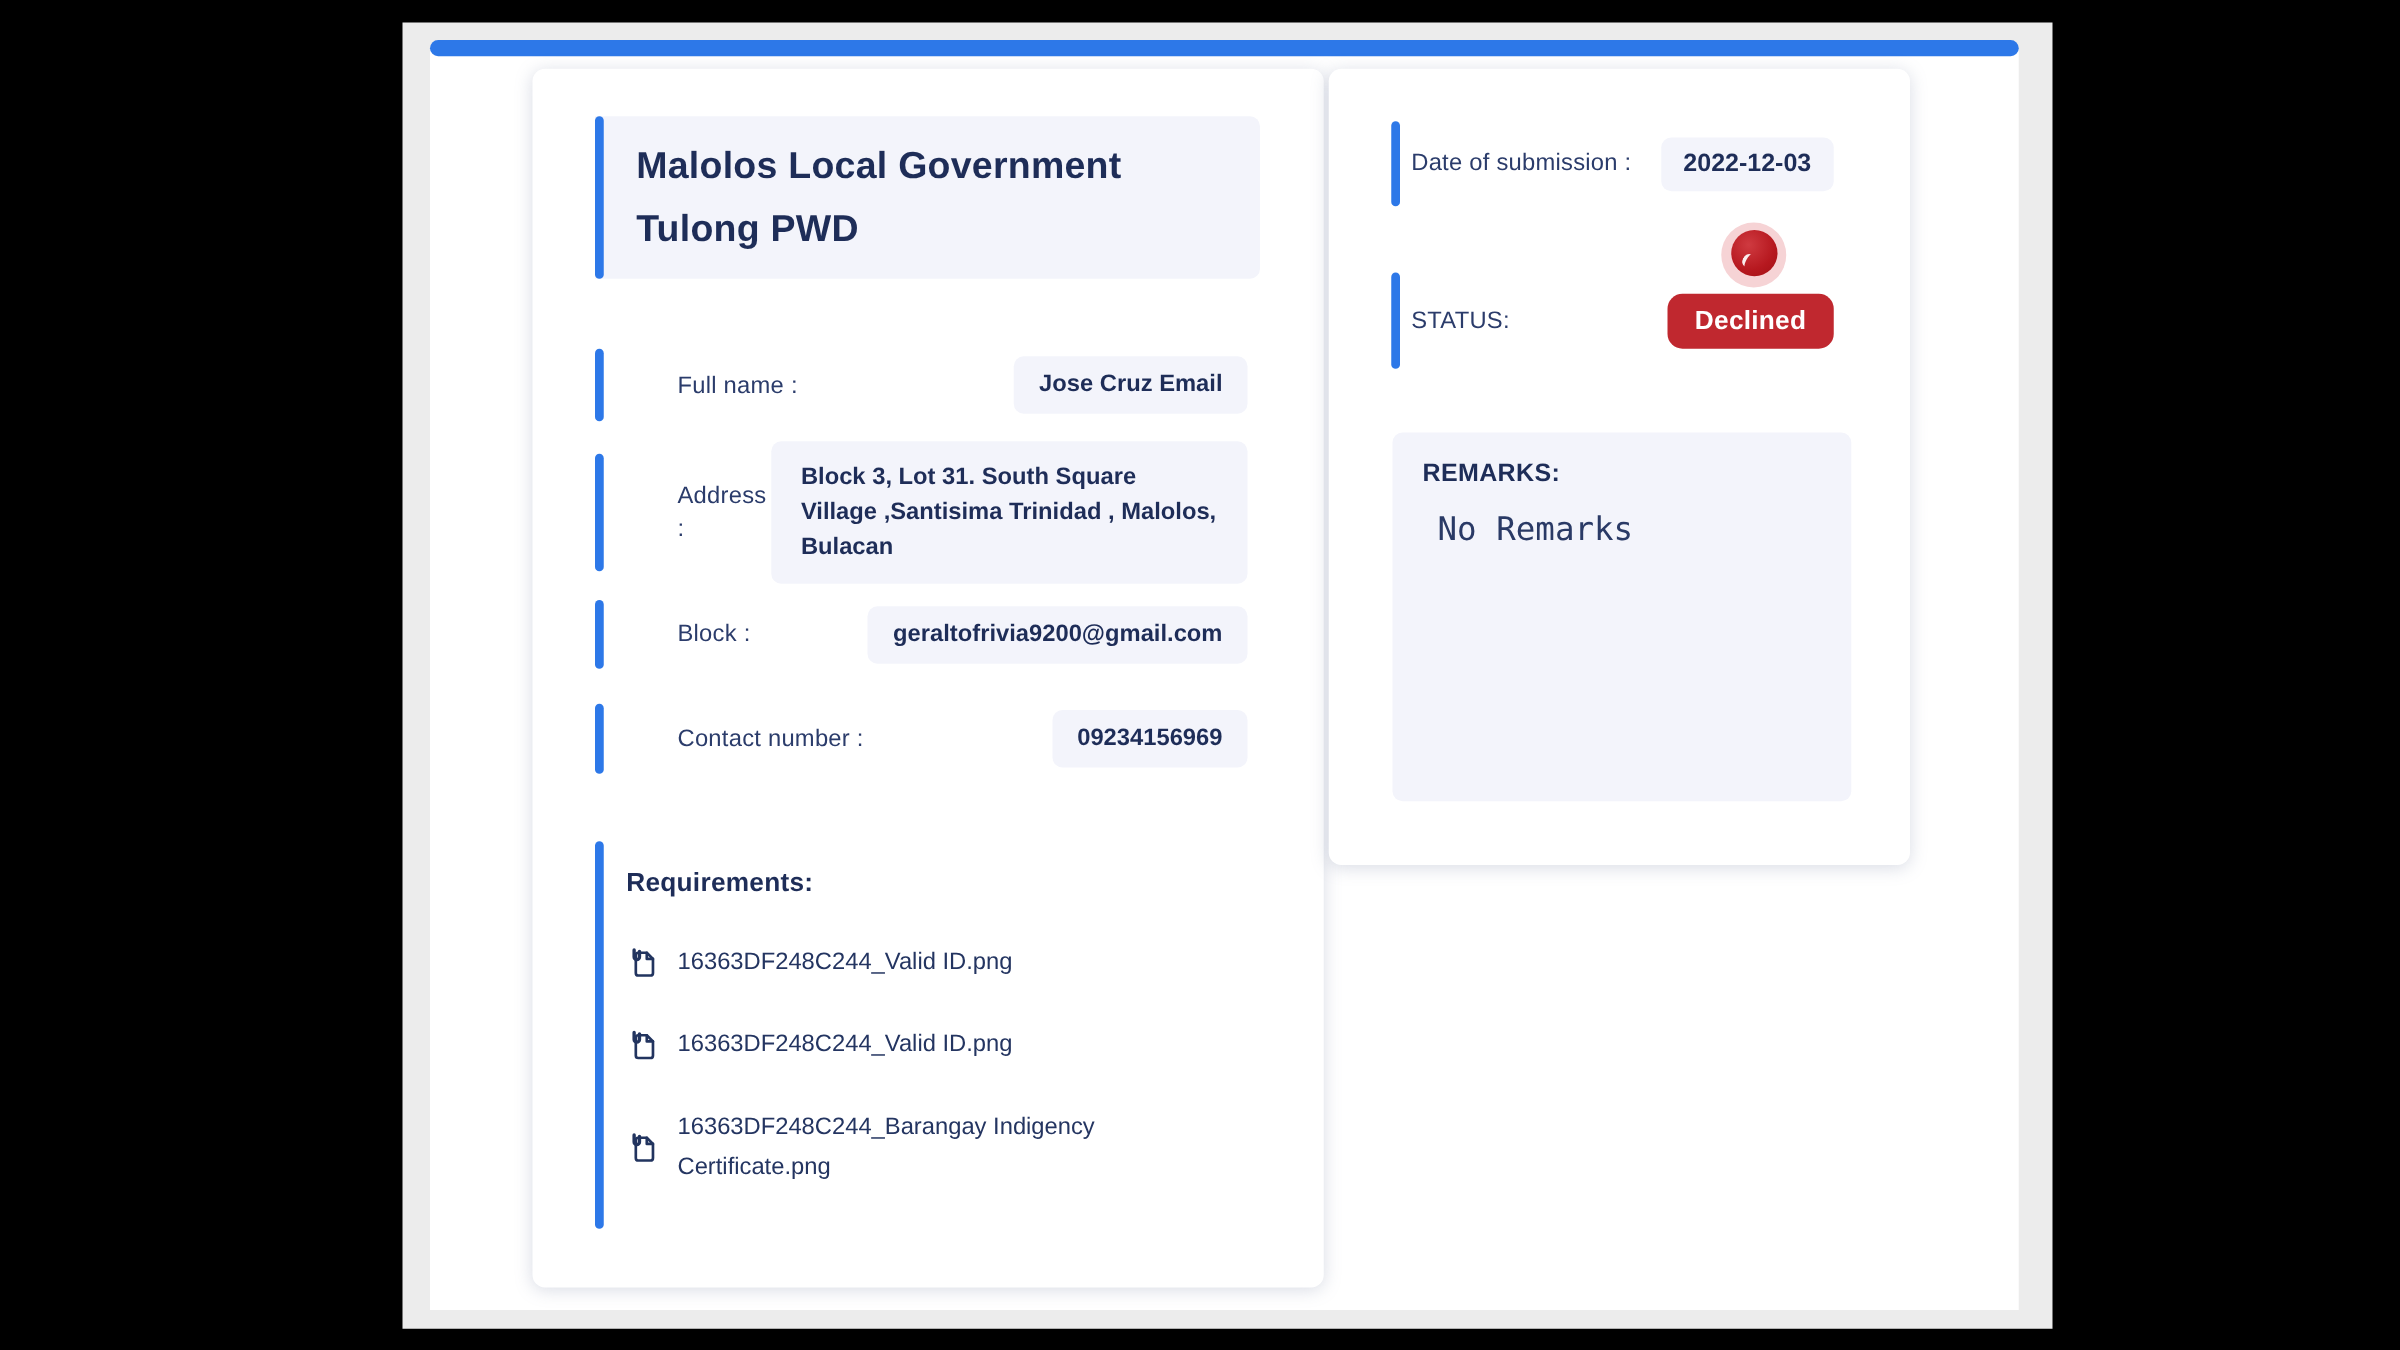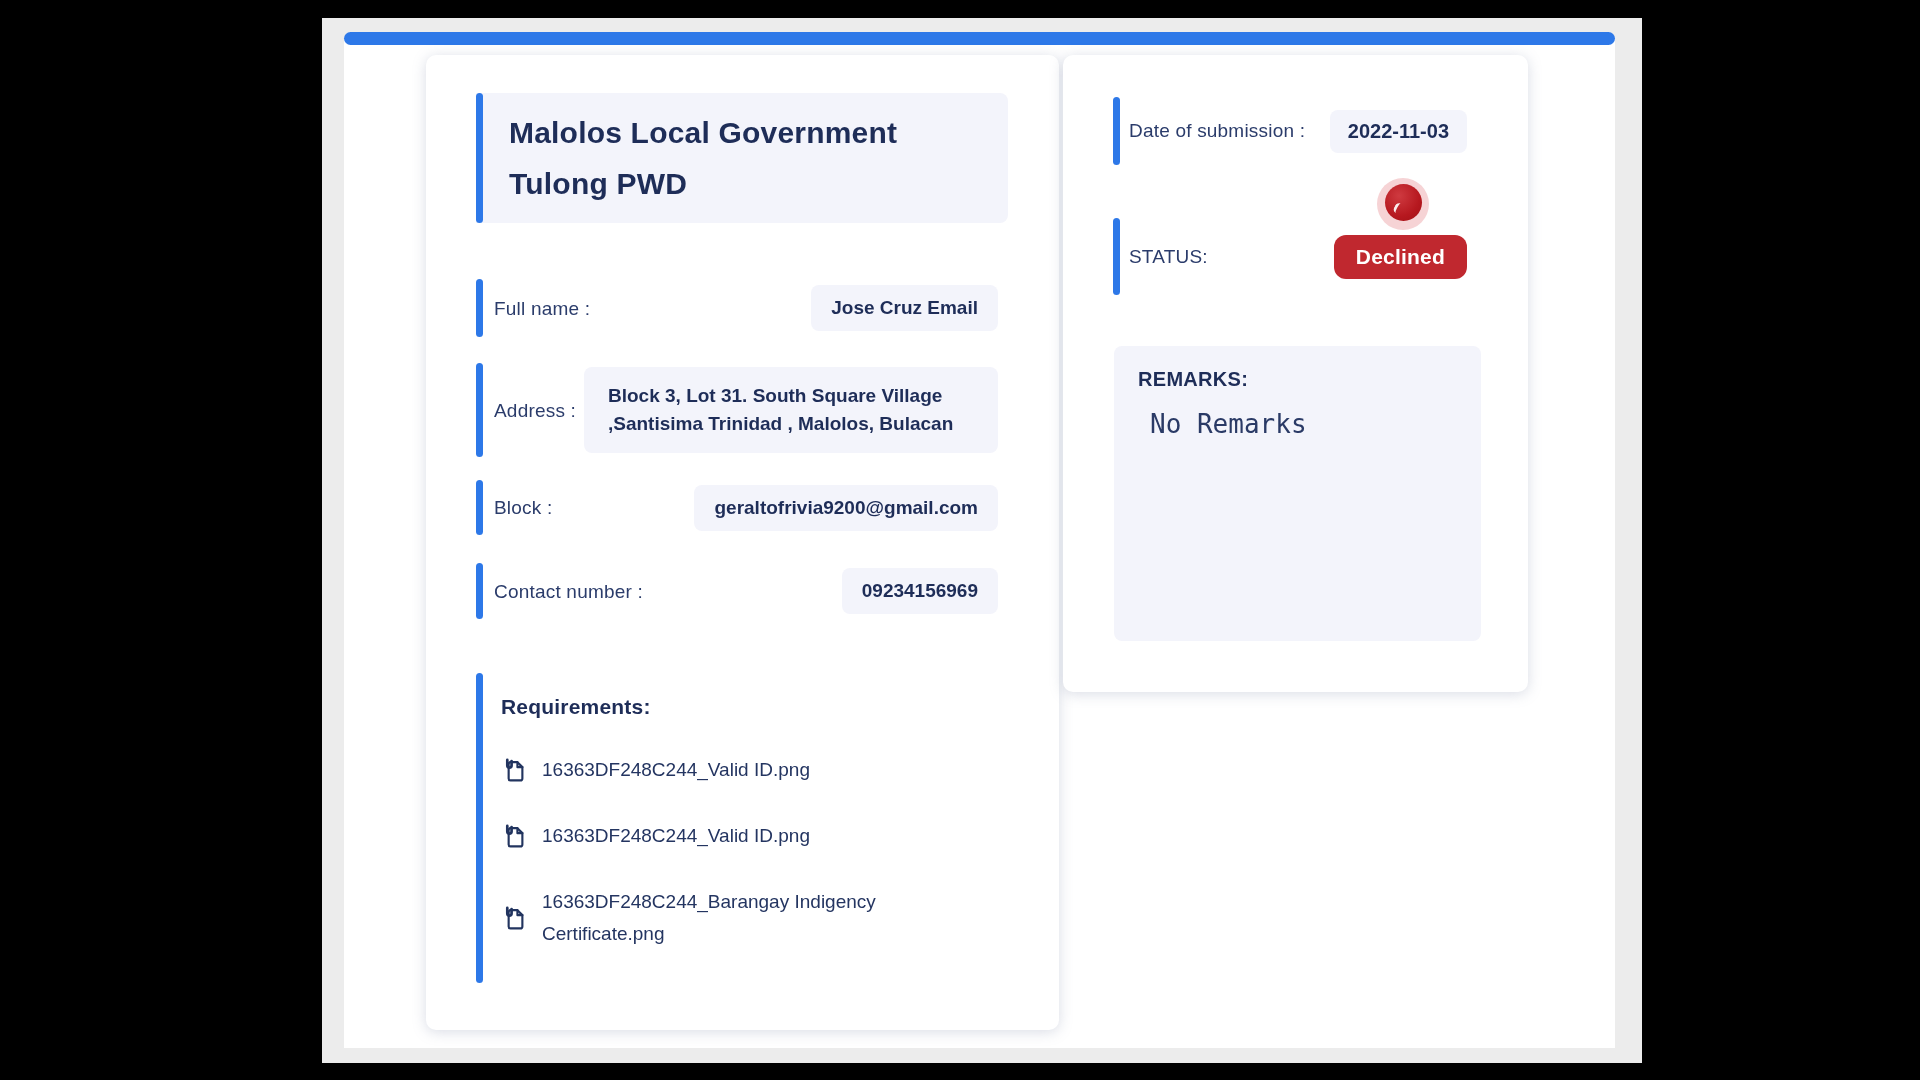--- a/index.html
+++ b/index.html
@@ -34,21 +34,21 @@
                 font-size:30px; font-weight:600; line-height:51px;
                 color:var(--navy,#1e2d58); letter-spacing:0.2px; padding-right:30px; }
 
   
   .field-row { display:flex; align-items:center; padding:0 10px 0 18px; }
   .row-fullname { left:50px; top:224px; width:532px; height:58px; }
   .row-address  { left:50px; top:308px; width:532px; height:94px; }
   .row-email    { left:50px; top:425px; width:532px; height:55px; }
   .row-contact  { left:50px; top:508px; width:532px; height:56px; }
 
-  .field-label { font-size:19px; color:#2b3c6b; letter-spacing:0.2px; line-height:27px; }
+  .field-label { font-size:19px; color:#2b3c6b; letter-spacing:0.2px; line-height:27px;margin-left:48px; }
   .row-address .field-label { max-width:96px; }
 
   .field-value { margin-left:auto; background:var(--lavender,#f3f4fb); border-radius:8px;
                  padding:12px 20px; font-size:19px; font-weight:bold;
                  color:var(--navy,#1e2d58); white-space:nowrap; }
   .row-address .field-value { width:414px; white-space:normal; padding:15px 24px;
                               line-height:28px; }
 
   
   .req-block { left:50px; top:618px; width:532px; height:310px; }
@@ -168,21 +168,21 @@
             </div>
           </div>
         </div>
       </div>
 
       <div class="card right-card">
 
         <div class="block right-row date-row">
           <div class="accent-bar"></div>
           <div class="right-label">Date of submission :</div>
-          <div class="date-value">2022-11-03</div>
+          <div class="date-value">2022-12-03</div>
         </div>
 
         <div class="ball-halo">
           <div class="ball"></div>
         </div>
 
         <div class="block right-row status-row">
           <div class="accent-bar"></div>
           <div class="right-label">STATUS:</div>
           <button class="declined-btn">Declined</button>

